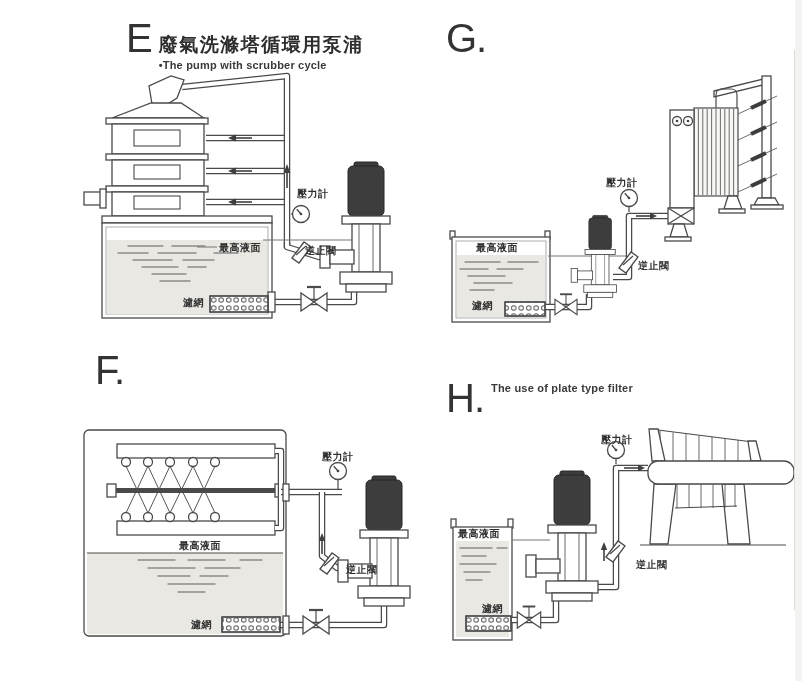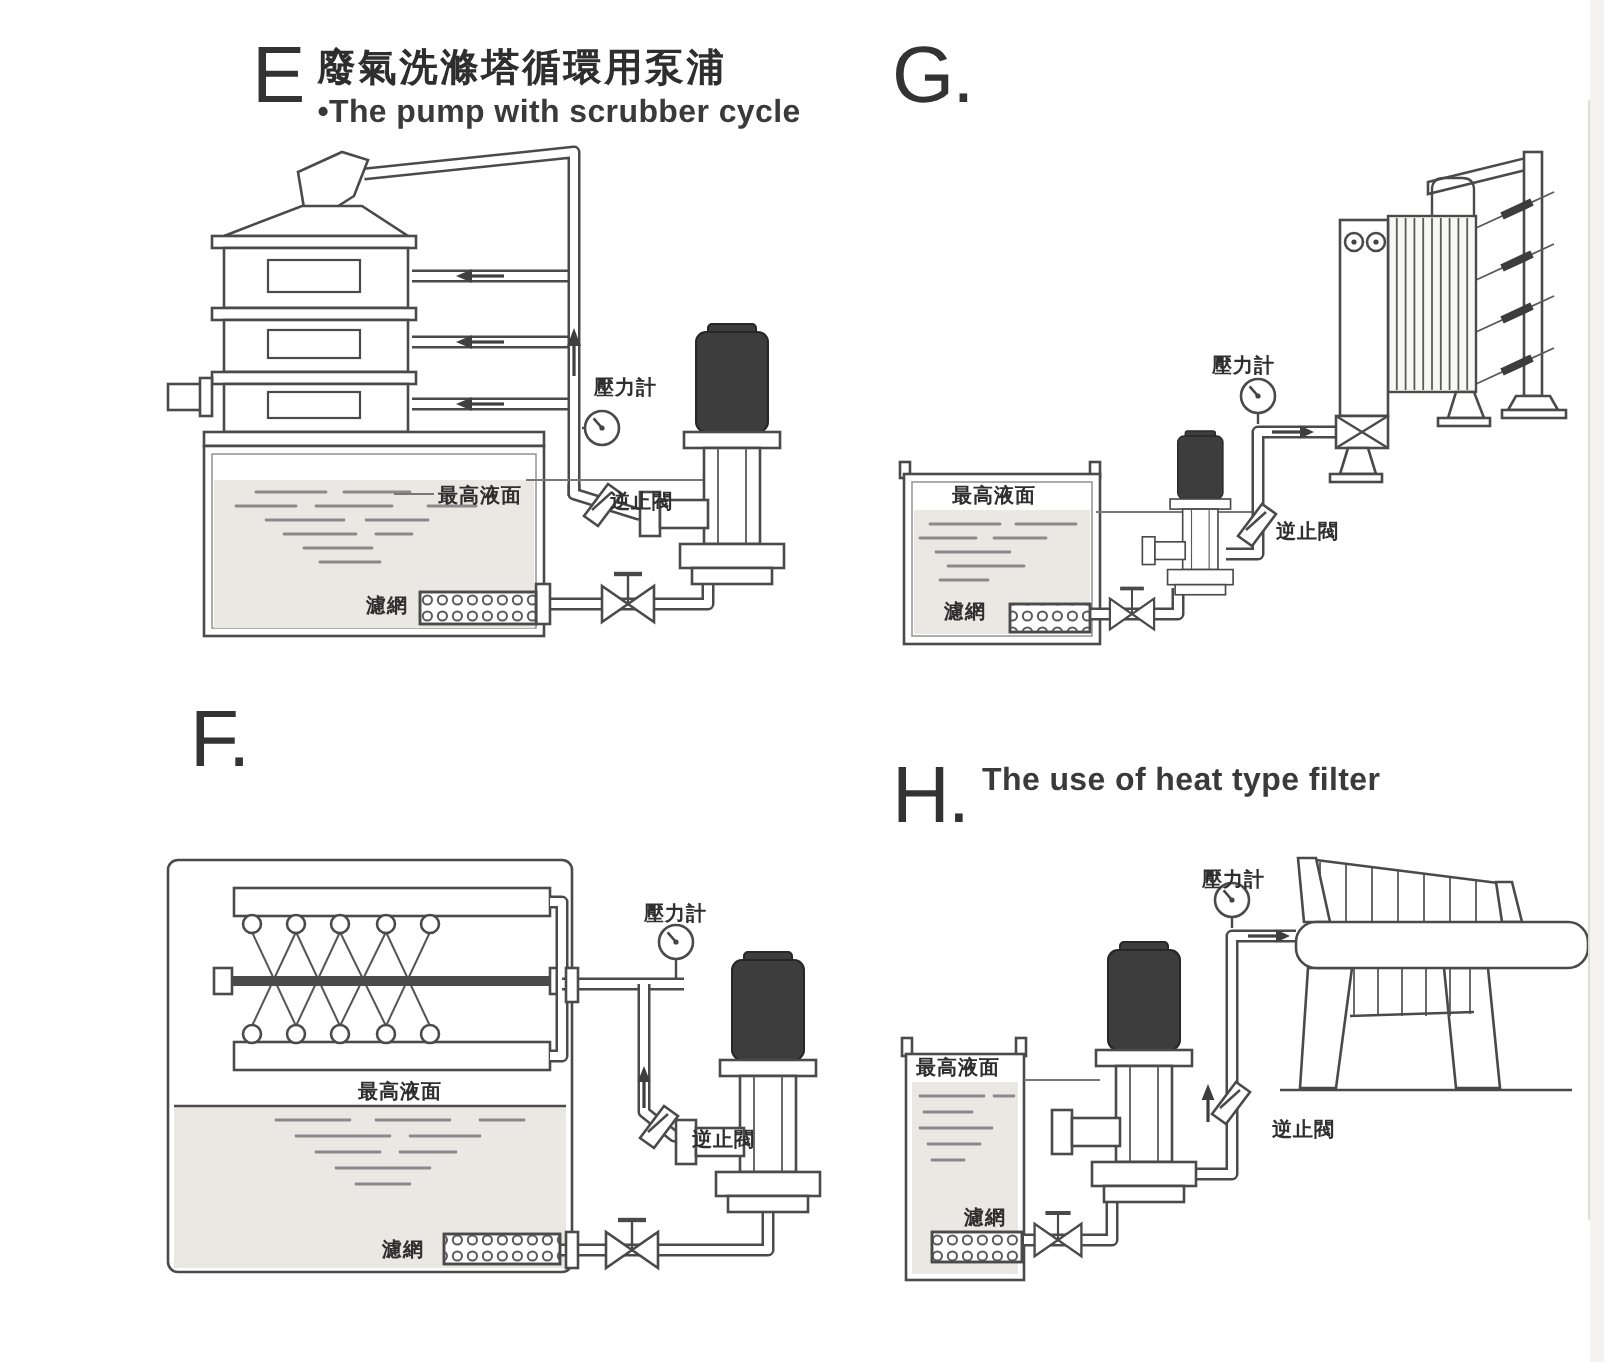--- a/index.html
+++ b/index.html
@@ -6,22 +6,22 @@
   body{
     width:802px;height:681px;position:relative;overflow:hidden;
     background:#ffffff;
     font-family:"Liberation Sans","DejaVu Sans",sans-serif;
   }
   .stage{position:absolute;left:0;top:0;width:802px;height:681px;}
   
   .hdr{position:absolute;display:flex;color:#2f2f2f;align-items:flex-start;}
   .hdr .letter{font-size:40px;line-height:.92;font-weight:400;letter-spacing:-1px;color:#333;}
   .hdr .tcol{margin-left:7px;padding-top:1px;}
-  .hdr .zh{font-size:19px;font-weight:700;letter-spacing:1.5px;white-space:nowrap;color:#2e2e2e;}
-  .hdr .en{font-size:16px;font-weight:700;margin-top:1px;white-space:nowrap;color:#3a3a3a;letter-spacing:.2px;}
+  .hdr .zh{font-size:19px;font-weight:700;letter-spacing:1.5px;white-space:nowrap;color:#2e2e2e;margin-top:11px;}
+  .hdr .en{font-size:11px;font-weight:700;margin-top:1px;white-space:nowrap;color:#3a3a3a;letter-spacing:.2px;}
   
   .box{fill:#ffffff;stroke:#4a4a4a;stroke-width:1.3;}
   .win{fill:#ffffff;stroke:#4a4a4a;stroke-width:1.1;}
   .water{fill:#eae8e3;stroke:none;}
   .wdash{stroke:#8a8a8a;stroke-width:1.4;stroke-linecap:round;}
   .thin{stroke:#777;stroke-width:1;fill:none;}
   .ln{stroke:#4a4a4a;stroke-width:1.2;fill:none;}
   .plate{stroke:#5a5a5a;stroke-width:.9;}
   .po{stroke:#4a4a4a;stroke-width:6.5;fill:none;stroke-linejoin:round;}
   .pi{stroke:#ffffff;stroke-width:4;fill:none;stroke-linejoin:round;}
@@ -50,21 +50,21 @@
     <span class="letter">G.</span>
   </div>
   <div class="hdr" style="left:95px;top:352px;">
     <span class="letter">F.</span>
     <span class="tcol">
     </span>
   </div>
   <div class="hdr" style="left:446px;top:380px;">
     <span class="letter">H.</span>
     <span class="tcol">
-      <div class="en">The use of heat type filter</div>
+      <div class="en">The use of plate type filter</div>
     </span>
   </div>
 
   <svg width="802" height="681" viewBox="0 0 802 681">
     <defs>
       <pattern id="dotgrid" width="7.5" height="8" patternUnits="userSpaceOnUse">
         <circle cx="3.7" cy="4" r="2.3" fill="none" stroke="#5a5a5a" stroke-width="1"></circle>
       </pattern>
       <g id="pump">
         <rect x="20" y="-4" width="24" height="8" rx="2" class="dark"></rect>

